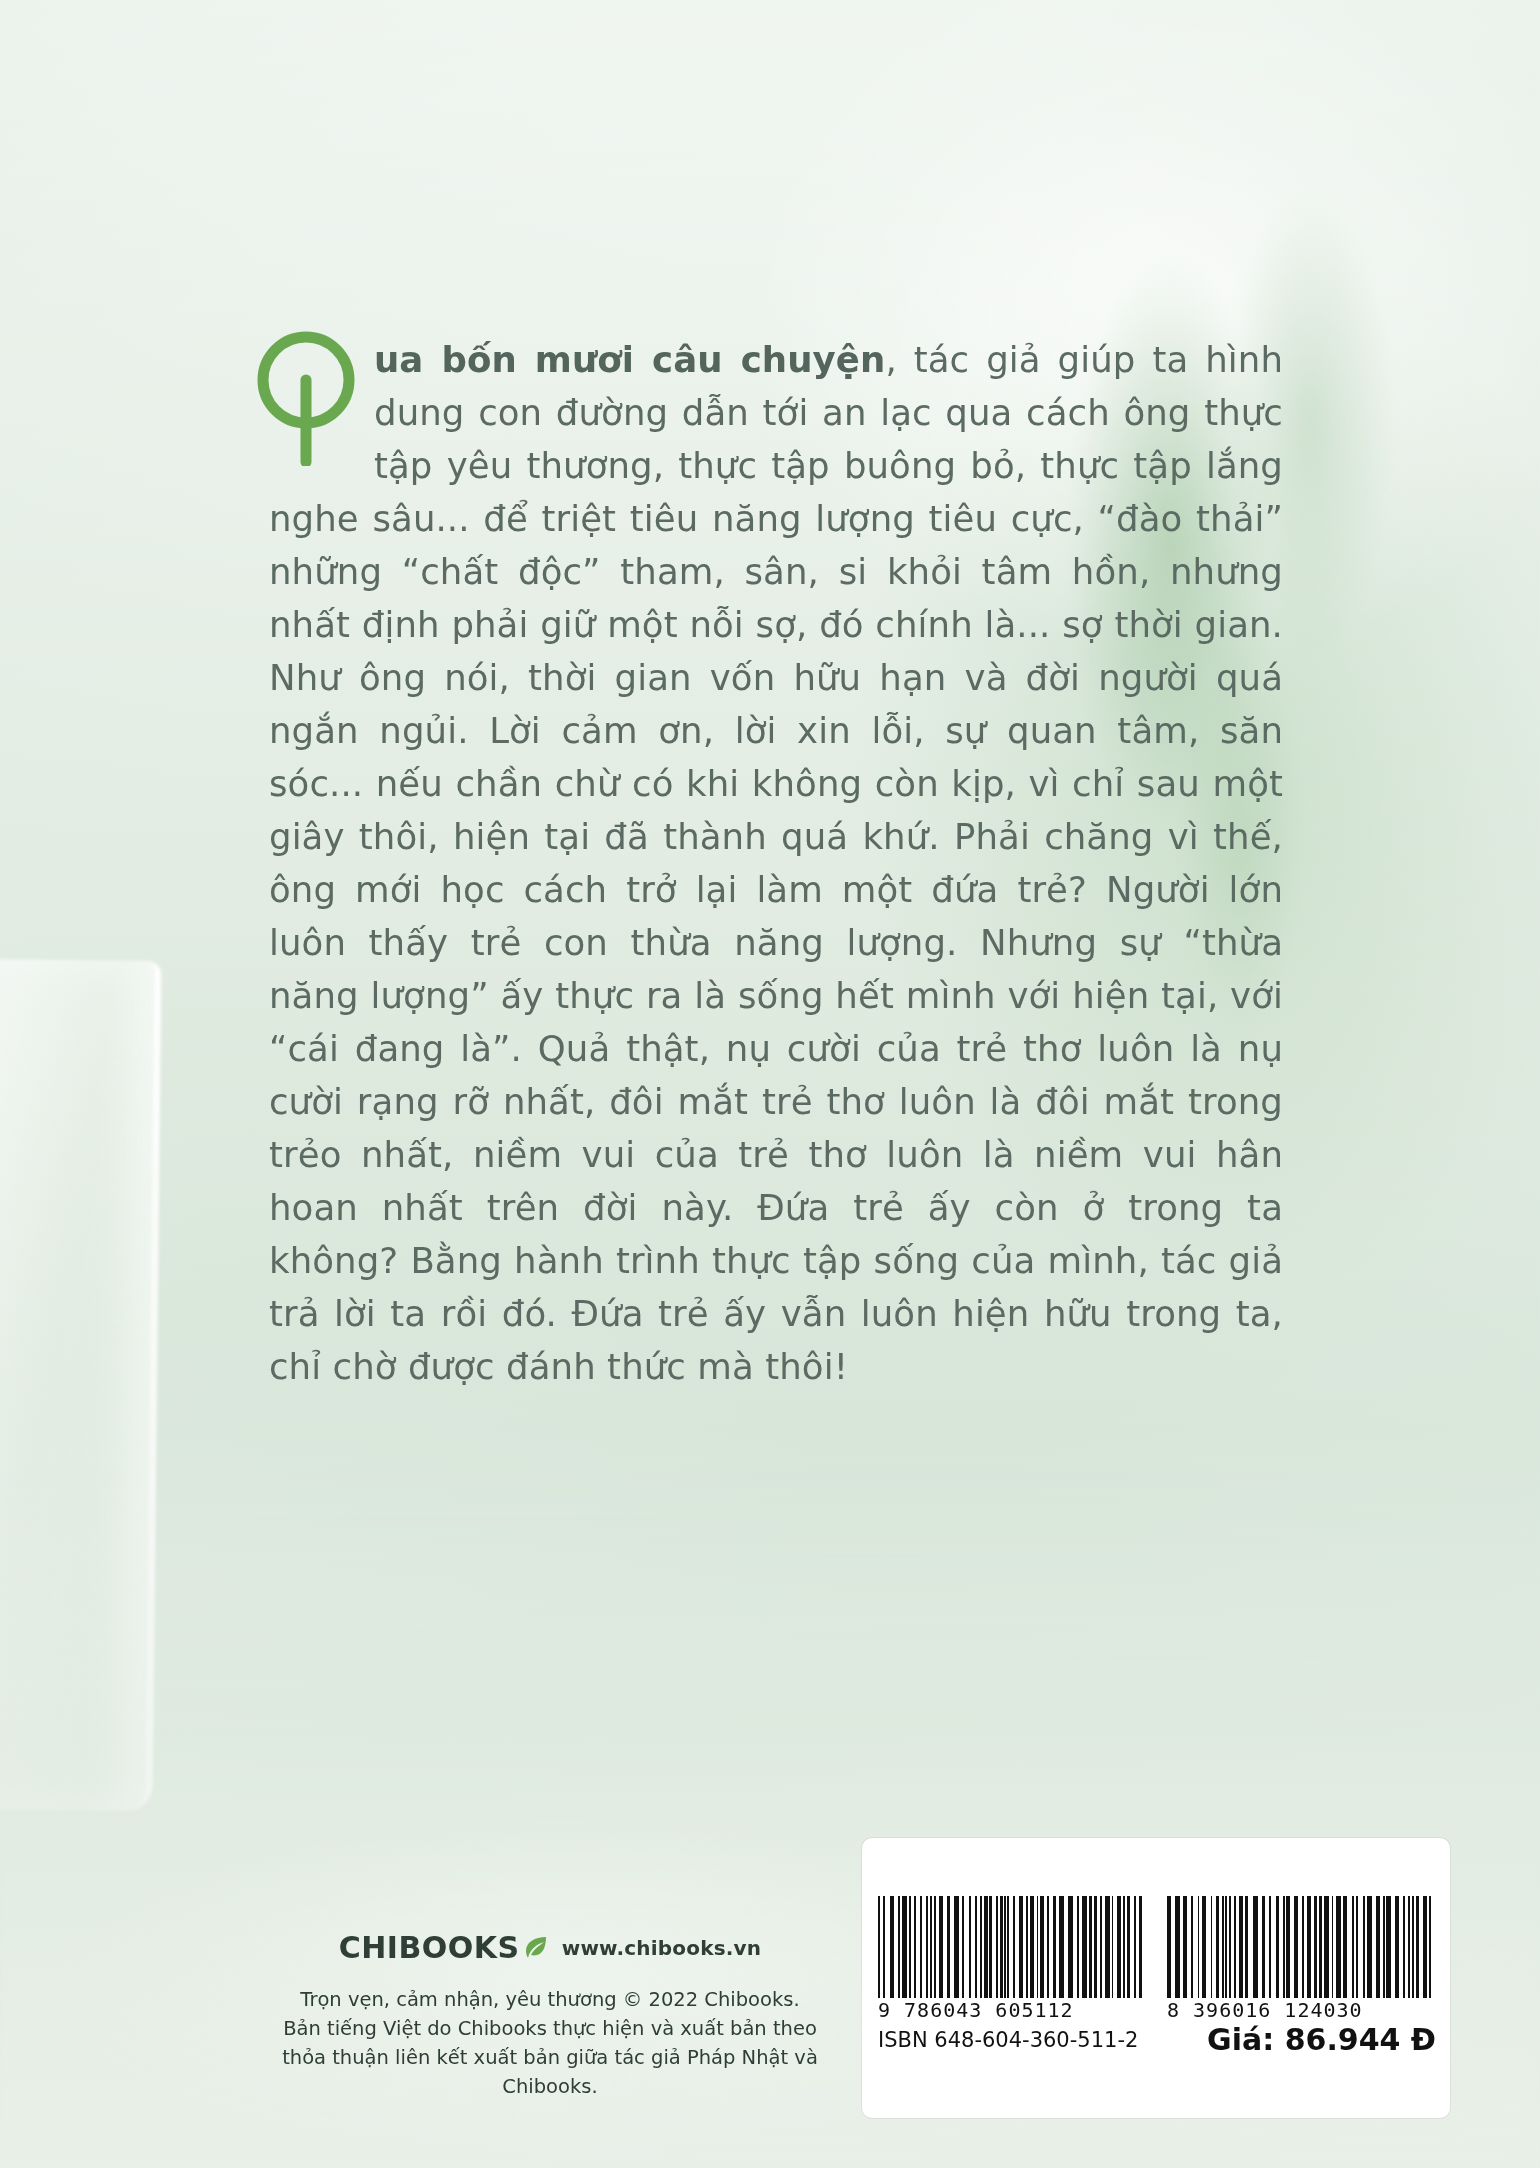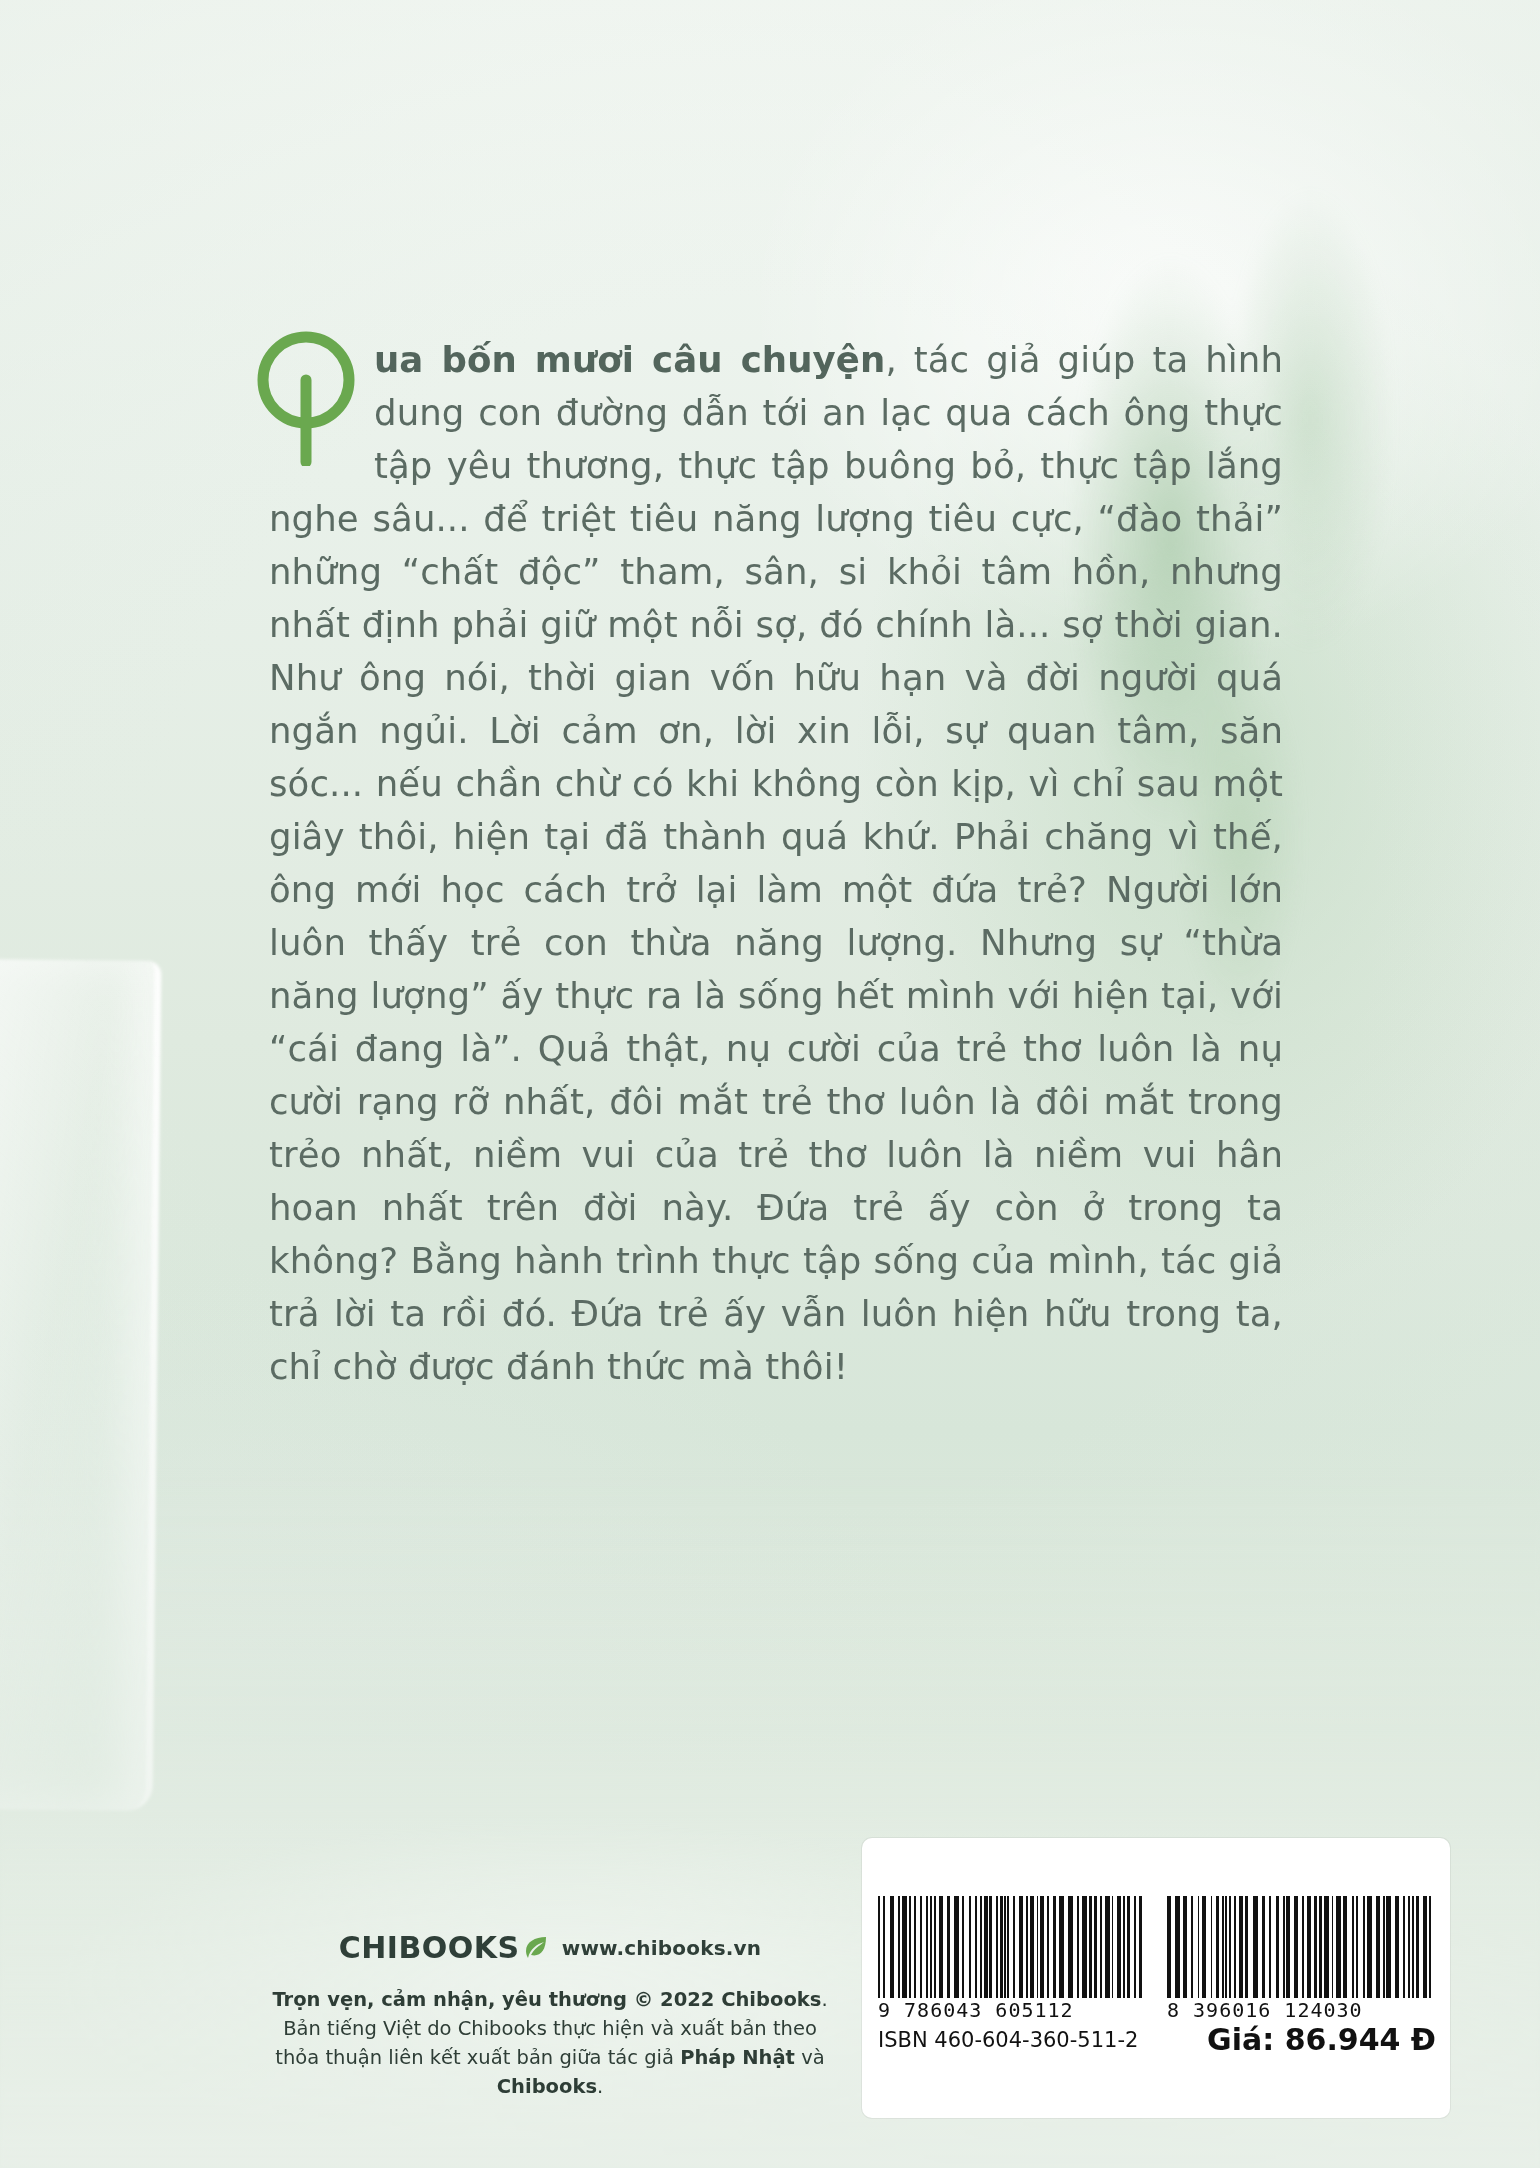--- a/index.html
+++ b/index.html
@@ -134,21 +134,21 @@
     font-size: 20px;
     color: #2f3f38;
     font-weight: bold;
     letter-spacing: 0.2px;
   }
   .copyright-lines {
     font-size: 19.5px;
     line-height: 29px;
     color: #2e3d36;
   }
-  .copyright-lines .b { font-weight: bold; }
+  .copyright-lines .b { font-weight: normal; }
 
   
   .barcode-panel {
     position: absolute;
     left: 862px;
     top: 1838px;
     width: 588px;
     height: 280px;
     background: #ffffff;
     border-radius: 10px;
@@ -455,20 +455,20 @@
           <i style="width:0.93%"></i>
           <span style="width:0.90%"></span>
           <i style="width:1.01%"></i>
         </div>
       <div class="bc-digits">
         <span>8 396016 124030</span>
       </div>
     </div>
   </div>
 
-  <div class="isbn-line">ISBN 460-604-360-511-2</div>
+  <div class="isbn-line">ISBN 648-604-360-511-2</div>
 
   <div class="price-line">
     <span>Giá:</span>
     <span>86.944 Đ</span>
   </div>
 
 </div>
 
 </body></html>

